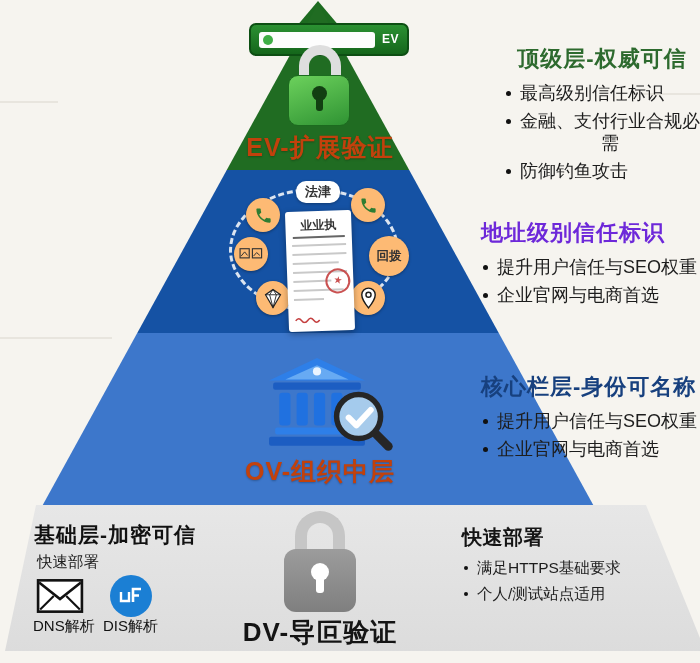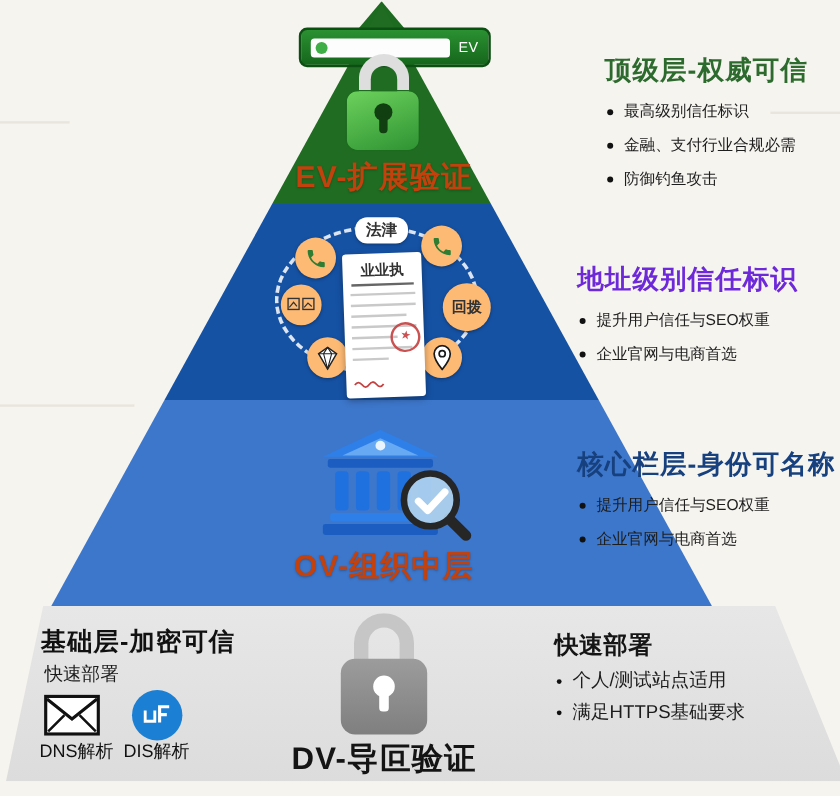--- a/index.html
+++ b/index.html
@@ -18,21 +18,21 @@
         clip-path:polygon(36px 0,646px 0,700px 133px,700px 146px,5px 146px);
         background:linear-gradient(180deg,#e7e7e7,#dcdcdc);}
   .apex{position:absolute;left:296px;top:1px;width:44px;height:26px;
         clip-path:polygon(50% 0,100% 100%,0 100%);background:#1d6b20;}
 
   
   .evbar{position:absolute;left:249px;top:23px;width:160px;height:33px;border-radius:7px;
          background:linear-gradient(180deg,#2b9132,#15661b);border:2px solid #0d4f13;box-sizing:border-box;}
   .evfield{position:absolute;left:8px;top:7px;width:116px;height:16px;border-radius:3px;background:#fdfdfd;}
   .evdot{position:absolute;left:4px;top:3px;width:10px;height:10px;border-radius:50%;background:#3fae46;}
-  .evbadge{position:absolute;right:8px;top:7px;color:#fff;font-weight:normal;font-size:12px;letter-spacing:.5px;}
+  .evbadge{position:absolute;right:8px;top:7px;color:#fff;font-weight:bold;font-size:12px;letter-spacing:.5px;}
 
   
   .shackle-g{position:absolute;left:299px;top:45px;width:42px;height:36px;border:10px solid #dedede;
              border-bottom:none;border-radius:22px 22px 0 0;box-sizing:border-box;}
   .body-g{position:absolute;left:288px;top:75px;width:62px;height:51px;border-radius:10px;
           background:linear-gradient(160deg,#6cd15c,#2f9333);border:1px solid #1c6b1f;box-sizing:border-box;}
   .key-g-c{position:absolute;left:312px;top:86px;width:15px;height:15px;border-radius:50%;background:#123f12;}
   .key-g-s{position:absolute;left:316px;top:97px;width:7px;height:14px;border-radius:3px;background:#123f12;}
 
   .shackle-gray{position:absolute;left:295px;top:511px;width:50px;height:44px;border:12px solid #c6c6c6;
@@ -63,21 +63,21 @@
   .doc-rule{height:1.5px;background:#666;margin:1px 7px 6px;}
   .doc-line{height:2px;background:#c9c9c9;margin:0 6px 7px;}
   .seal{position:absolute;right:3px;top:58px;width:25px;height:25px;border:2.5px solid #c54040;border-radius:50%;
         box-sizing:border-box;color:#c54040;font-size:10px;line-height:20px;text-align:center;transform:rotate(12deg);opacity:.9;}
 
   
   .rb{position:absolute;}
   .rb h3{margin:0 0 8px 0;font-size:22px;letter-spacing:1px;}
   .rb .row{display:flex;align-items:flex-start;margin-bottom:6px;}
   .rb .dot{width:5px;height:5px;border-radius:50%;background:#111;margin:9px 9px 0 2px;flex:none;}
-  .rb .bt{font-size:13px;color:#1d1d1d;line-height:22px;}
+  .rb .bt{font-size:18px;color:#1d1d1d;line-height:22px;}
   .t-green{color:#2d6a2e;} .t-blue{color:#6d28d9;} .t-navy{color:#17407e;} .t-dark{color:#151515;}
   .rb.small h3{font-size:20px;letter-spacing:.5px;margin-bottom:7px;}
   .rb.small .bt{font-size:15.5px;line-height:20px;}
   .rb.small .dot{width:4px;height:4px;margin-top:8px;}
 
   
   .bl-title{position:absolute;left:34px;top:521px;font-size:21px;font-weight:bold;color:#111;letter-spacing:1px;}
   .bl-sub{position:absolute;left:37px;top:552px;font-size:15.5px;color:#1c1c1c;}
   .bl-label{position:absolute;top:617px;font-size:15px;color:#111;}
   .disc{position:absolute;left:110px;top:575px;width:42px;height:42px;border-radius:50%;background:#1b7fd4;
@@ -246,21 +246,21 @@
     <div class="row">
         <span class="dot"></span>
         <span class="bt">企业官网与电商首选</span>
       </div>
   </div>
 
   <div class="rb small" style="left:462px;top:524px;">
     <h3 class="t-dark">快速部署</h3>
     <div class="row">
         <span class="dot"></span>
+        <span class="bt">满足HTTPS基础要求</span>
+      </div>
+    <div class="row">
+        <span class="dot"></span>
         <span class="bt">个人/测试站点适用</span>
       </div>
-    <div class="row">
-        <span class="dot"></span>
-        <span class="bt">满足HTTPS基础要求</span>
-      </div>
   </div>
 
 </div>
 
 </body></html>

